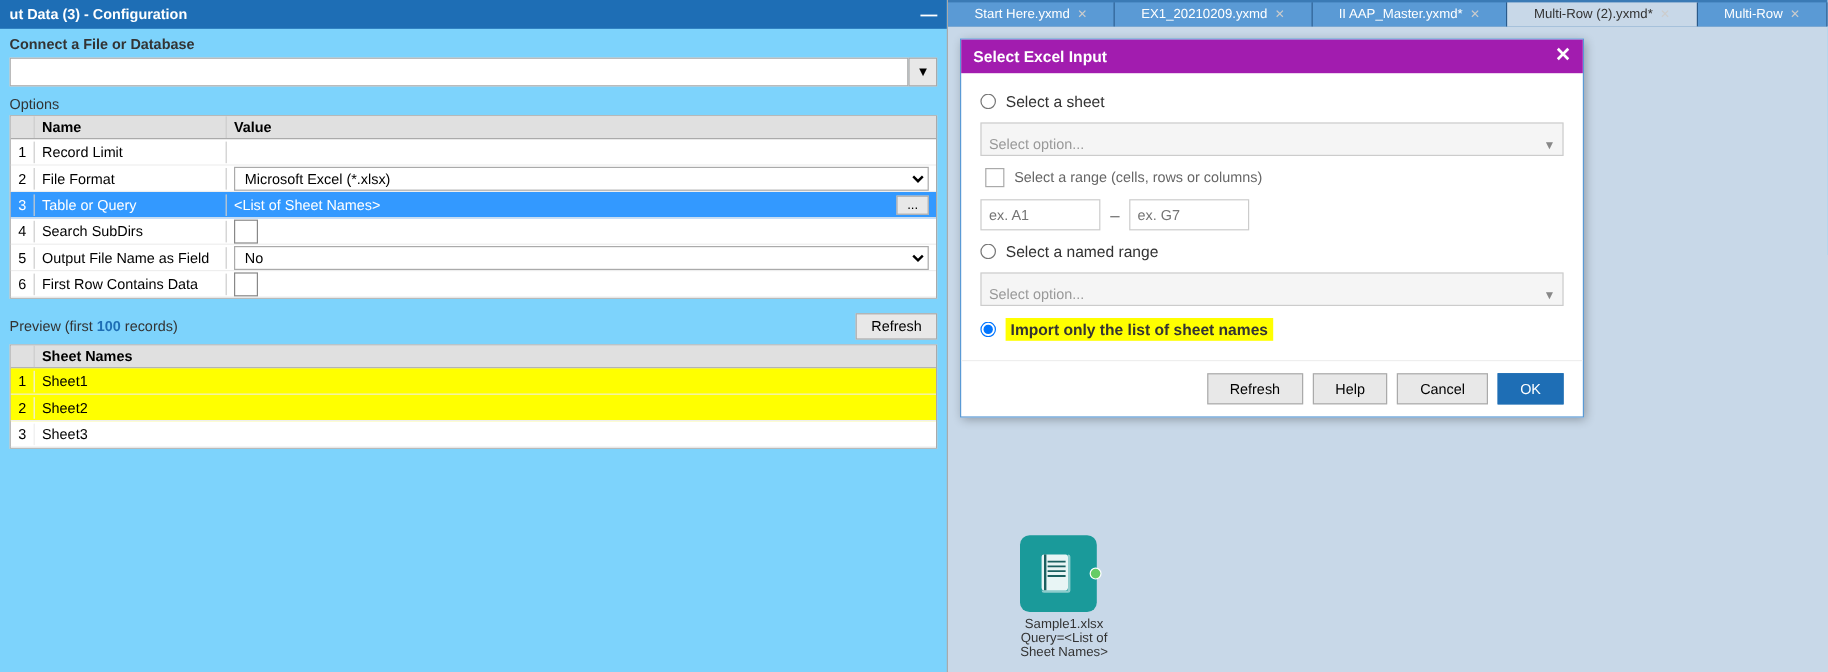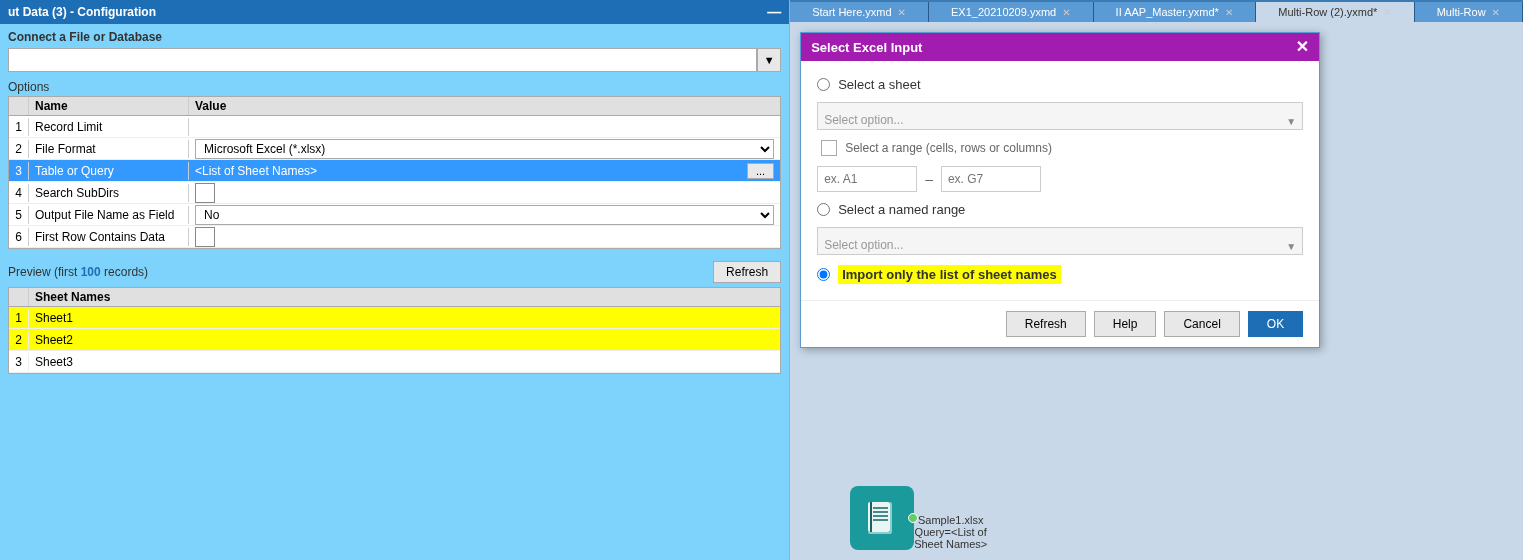--- a/index.html
+++ b/index.html
@@ -423,22 +423,22 @@
       color: white;
       border-color: #1e6eb5;
     }
 
     
     .node-area {
       position: absolute;
       bottom: 10px;
       left: 60px;
       display: flex;
-      flex-direction: row;
-      align-items: flex-end;
+      flex-direction: column;
+      align-items: flex-start;
     }
 
     .node-icon {
       width: 64px;
       height: 64px;
       background: #1a9a9a;
       border-radius: 8px;
       display: flex;
       align-items: center;
       justify-content: center;

